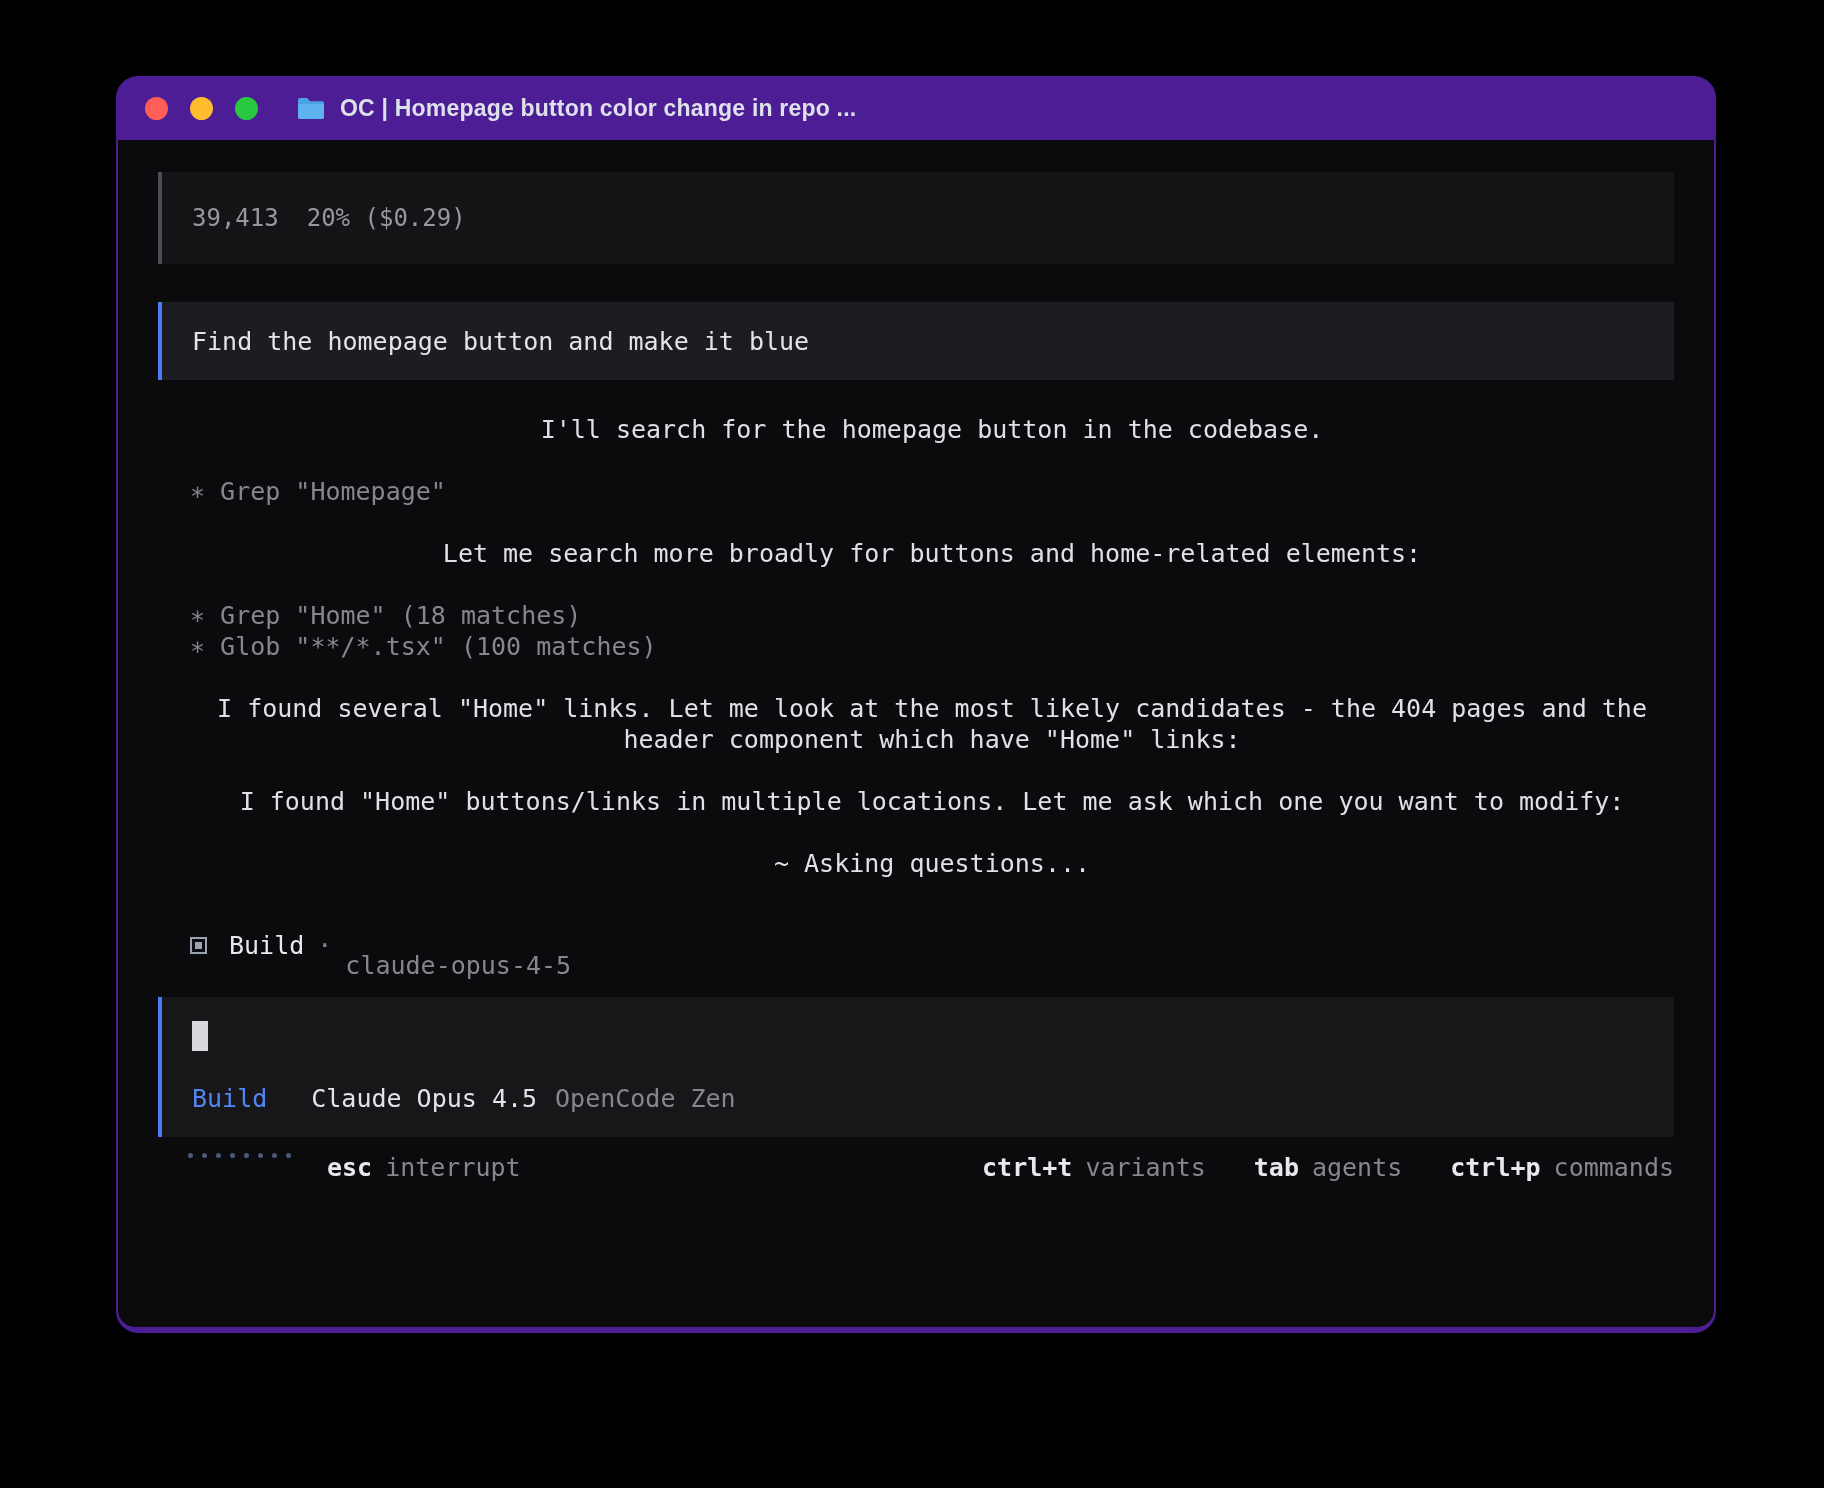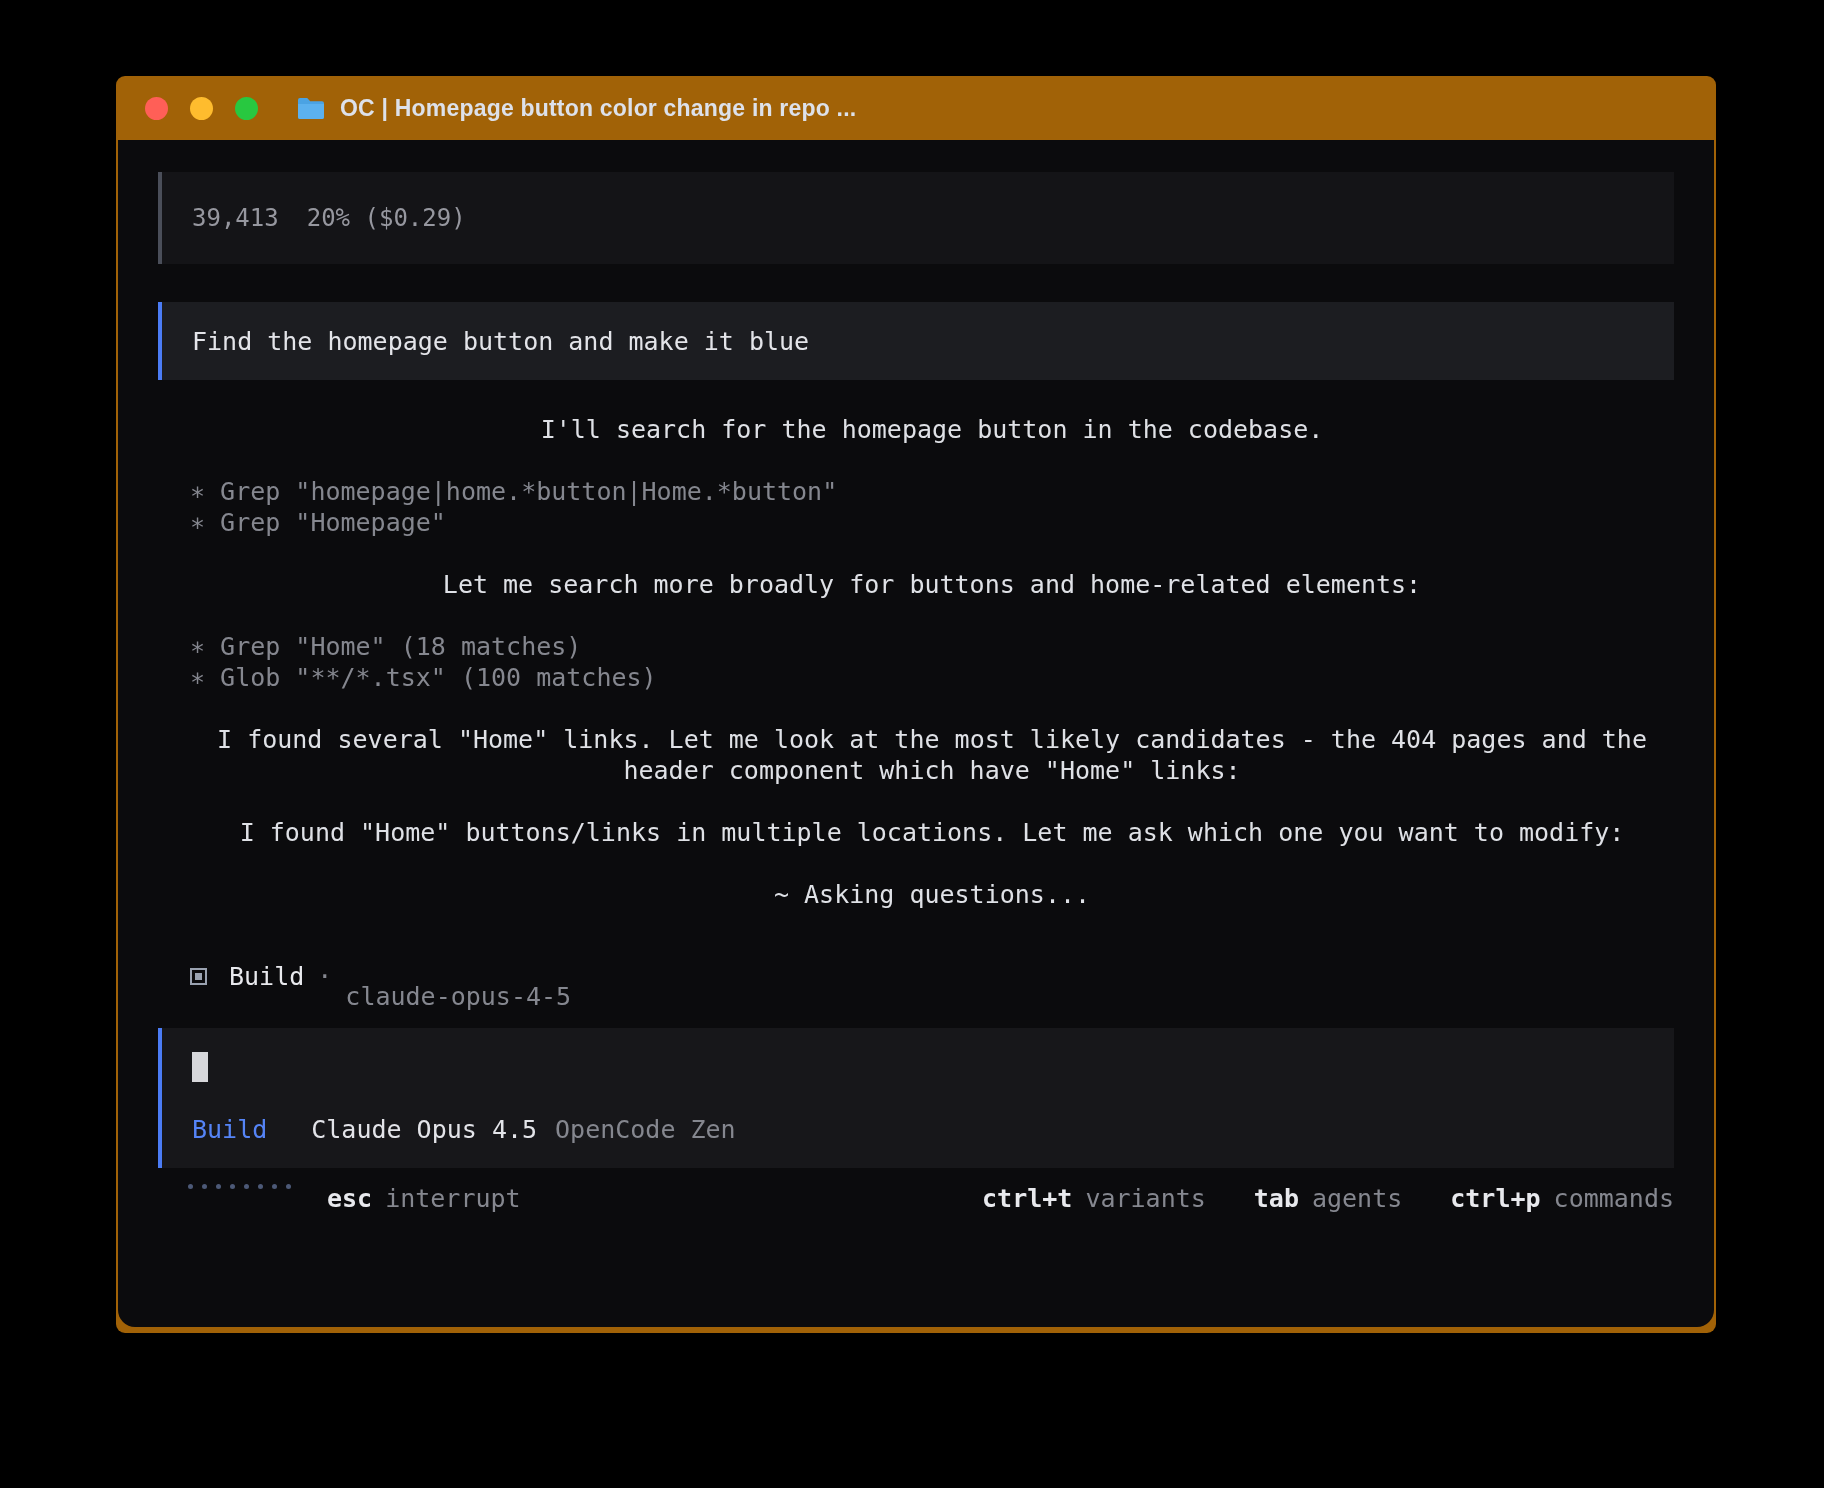--- a/index.html
+++ b/index.html
@@ -1,20 +1,20 @@
 <!DOCTYPE html>
 <html><head>
 <meta charset="utf-8">
 <style>
   * { margin:0; padding:0; box-sizing:border-box; }
   html,body { width:1824px; height:1488px; background:#000; font-family:"DejaVu Sans Mono",monospace; }
 
   .window {
     position:absolute; left:116px; top:76px; width:1600px; height:1257px;
-    background:#a16207; border-radius:9px; padding:0 2px 6px; overflow:hidden;
+    background:#4c1d95; border-radius:22px; padding:0 2px 6px; overflow:hidden;
   }
   .titlebar { height:64px; display:flex; align-items:center; }
   .lights { display:flex; gap:22px; margin-left:27px; }
   .light { width:23px; height:23px; border-radius:50%; }
   .light.close { background:#ff5f57; }
   .light.min { background:#febc2e; }
   .light.zoom { background:#28c840; }
   .folder { margin-left:38px; display:flex; align-items:center; }
   .win-title {
     font-family:"Liberation Sans",sans-serif; font-weight:bold; font-size:23px;
@@ -108,21 +108,20 @@
 
     <div class="block user-block">
       <span>Find the homepage button and make it blue</span>
     </div>
 
     <div class="transcript">
       <div class="para">
         <div class="t-text">I'll search for the homepage button in the codebase.</div>
       </div>
       <div class="para">
-        <div class="t-tool">∗ Grep "homepage|home.*button|Home.*button"</div>
         <div class="t-tool">∗ Grep "Homepage"</div>
       </div>
       <div class="para">
         <div class="t-text">Let me search more broadly for buttons and home-related elements:</div>
       </div>
       <div class="para">
         <div class="t-tool">∗ Grep "Home" (18 matches)</div>
         <div class="t-tool">∗ Glob "**/*.tsx" (100 matches)</div>
       </div>
       <div class="para">

